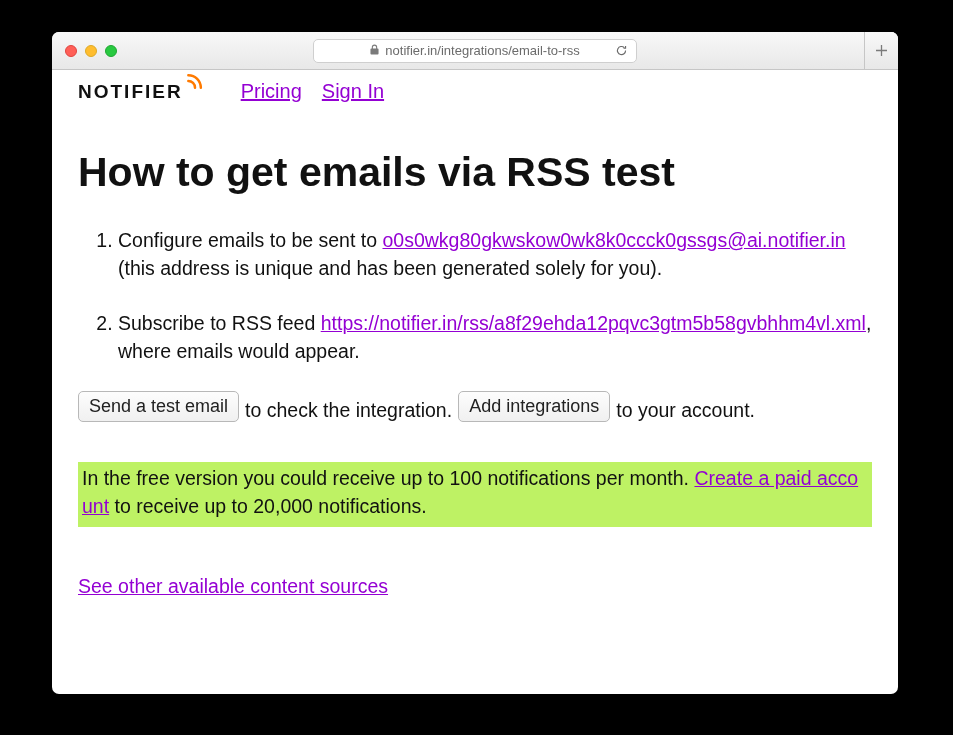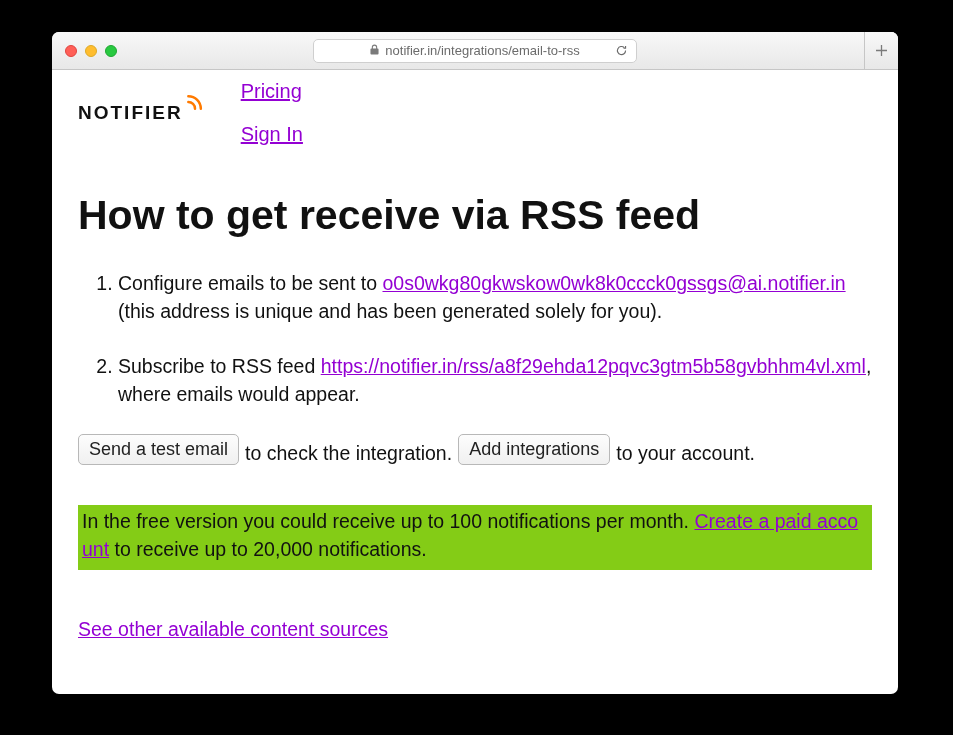--- a/index.html
+++ b/index.html
@@ -113,21 +113,20 @@
     font-family: "Trebuchet MS", Arial, sans-serif;
   }
   .logo .rss {
     position: absolute;
     right: -2px;
     top: -10px;
   }
   .nav {
     display: flex;
     gap: 20px;
-    flex-direction: column;
   }
   .link {
     color: #9400d3;
     text-decoration: underline;
     font-size: 20px;
     cursor: pointer;
   }
   h1.page-title {
     font-size: 41px;
     font-weight: 700;
@@ -161,21 +160,21 @@
     font-family: -apple-system, "Helvetica Neue", Arial, sans-serif;
     font-size: 18px;
     padding: 4px 10px;
     background: linear-gradient(#fdfdfd,#f0f0f0);
     border: 1px solid #b8b8b8;
     border-radius: 5px;
     cursor: pointer;
     color: #222;
   }
   .notice {
-    background: #84cc16;
+    background: #bef264;
     font-size: 19.5px;
     line-height: 1.45;
     padding: 2px 4px 6px 4px;
     margin-bottom: 48px;
   }
   .footer-link-row {
     font-size: 19.5px;
     margin-bottom: 10px;
   }
 </style>
@@ -223,21 +222,21 @@
             <path d="M4 5 a15 15 0 0 1 15 15" stroke="#ff7a00" stroke-width="3" stroke-linecap="round"></path>
           </svg>
         </span>
       </div>
       <div class="nav">
         <a class="link">Pricing</a>
         <a class="link">Sign In</a>
       </div>
     </div>
 
-    <h1 class="page-title">How to get receive via RSS feed</h1>
+    <h1 class="page-title">How to get emails via RSS test</h1>
 
     <ol class="steps">
       <li>
         <span>Configure emails to be sent to </span><a class="inline-link">o0s0wkg80gkwskow0wk8k0ccck0gssgs@ai.notifier.in</a><span> (this address is unique and has been generated solely for you).</span>
       </li>
       <li>
         <span>Subscribe to RSS feed </span><a class="inline-link">https://notifier.in/rss/a8f29ehda12pqvc3gtm5b58gvbhhm4vl.xml</a><span>, where emails would appear.</span>
       </li>
     </ol>
 

